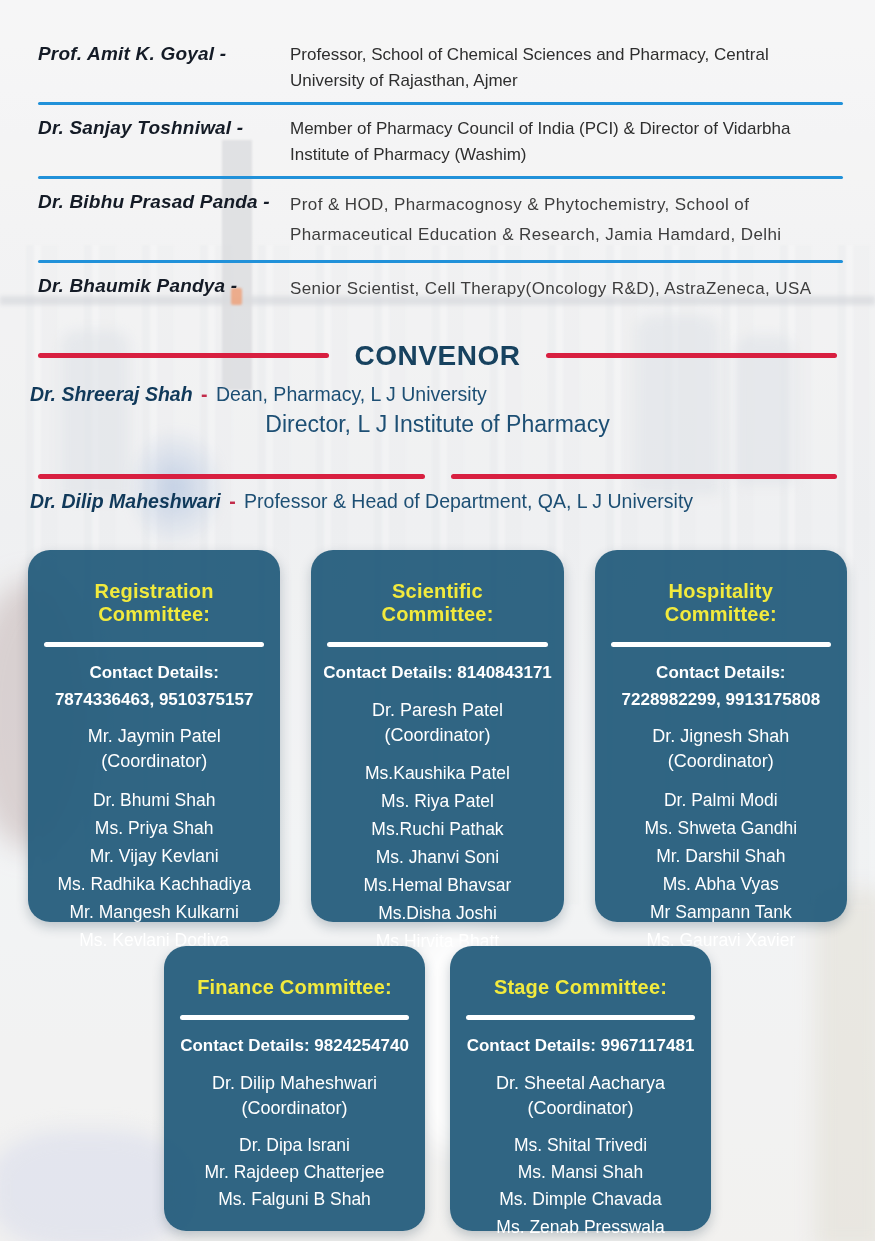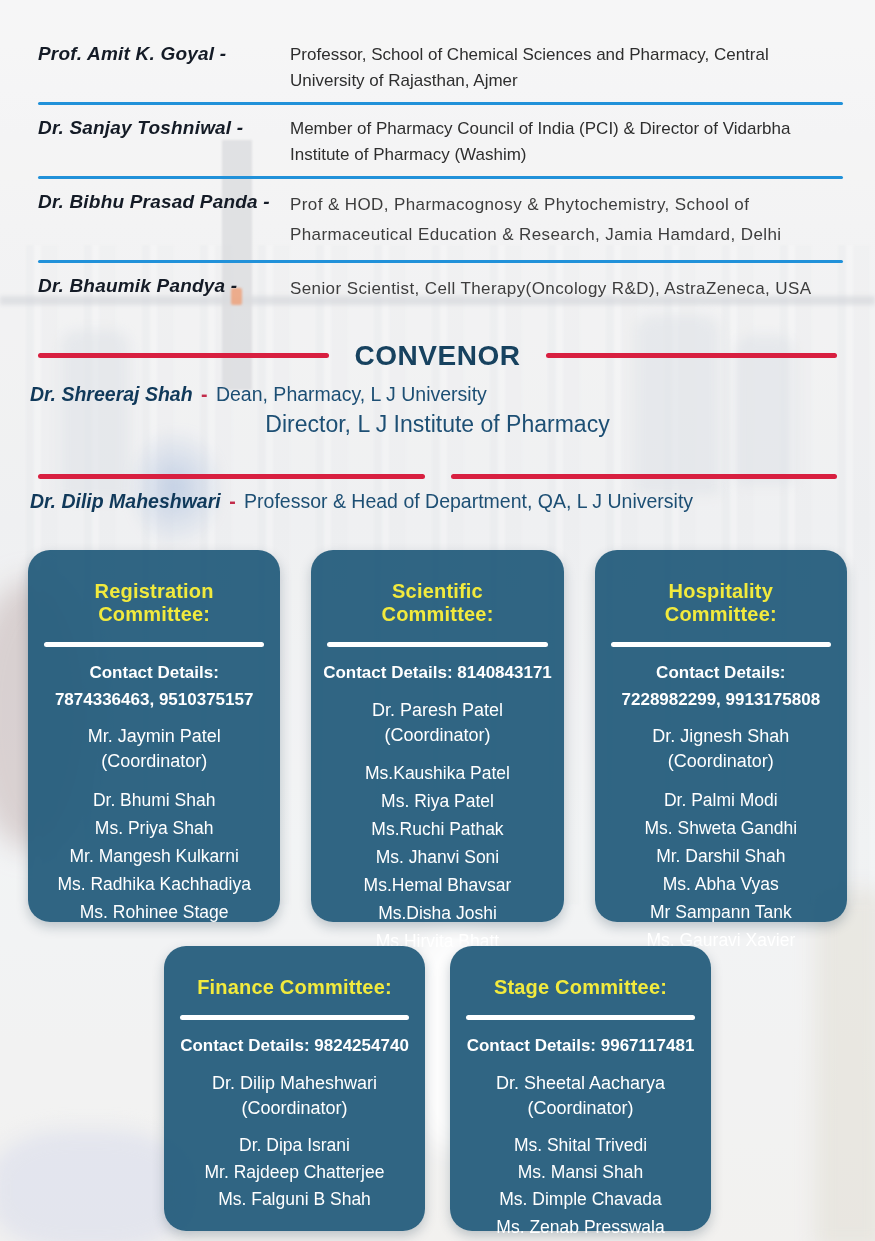--- a/index.html
+++ b/index.html
@@ -139,23 +139,24 @@
           <div>Contact Details:</div>
           <div>7874336463, 9510375157</div>
         </div>
         <div class="coordinator">
           <div>Mr. Jaymin Patel</div>
           <div>(Coordinator)</div>
         </div>
         <div class="members">
           <div class="member">Dr. Bhumi Shah</div>
           <div class="member">Ms. Priya Shah</div>
+          <div class="member">Mr. Vijay Kevlani</div>
+          <div class="member">Ms. Radhika Kachhadiya</div>
           <div class="member">Mr. Mangesh Kulkarni</div>
-          <div class="member">Ms. Radhika Kachhadiya</div>
-          <div class="member">Ms. Rohinee Stage</div>
+          <div class="member">Ms. Kevlani Dodiya</div>
         </div>
       </article>
 
       <article class="card">
         <h3 class="card-title">Scientific Committee:</h3>
         <div class="card-underline"></div>
         <div class="contact">
           <div>Contact Details: 8140843171</div>
         </div>
         <div class="coordinator">

